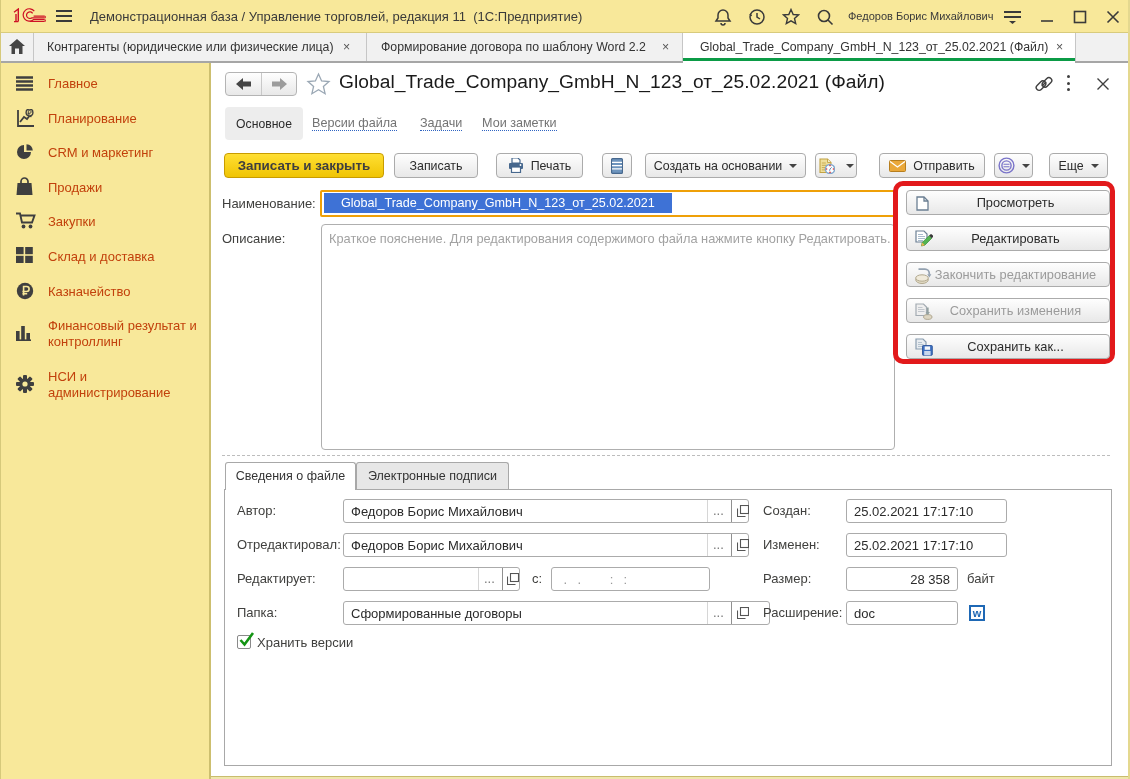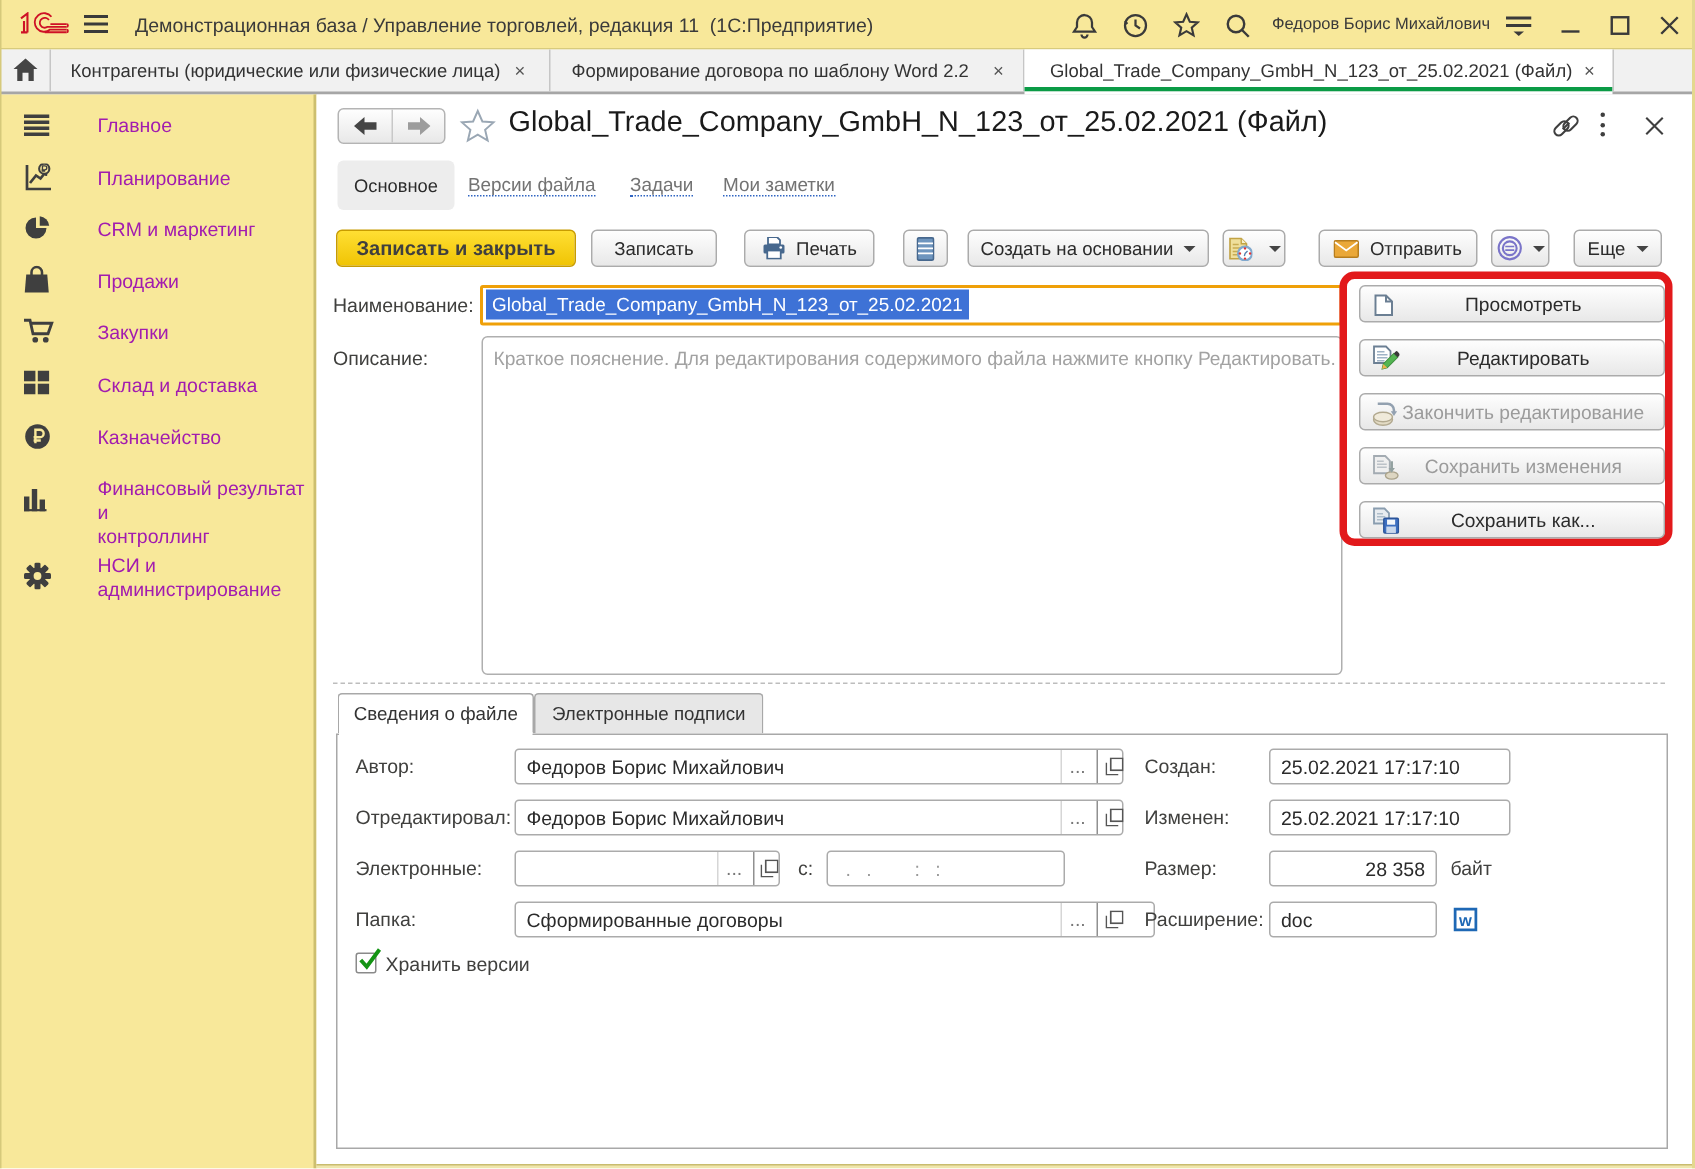--- a/index.html
+++ b/index.html
@@ -14,21 +14,21 @@
 
 #tabbar { left:0; top:33px; width:1130px; height:30px; background:#F1F1F1; border-bottom:2px solid #A6A6A6; }
 .wtab { position:absolute; top:0; height:28px; font-size:12.3px; color:#333; }
 .wtab .lbl { position:absolute; top:7px; }
 .tsep { position:absolute; top:0; width:1px; height:28px; background:#C6C6C6; }
 
 
 #sidebar { left:0; top:63px; width:211px; height:716px; background:#F8E89A; border-right:2px solid #CDBF6F; }
 .mi { position:absolute; left:0; width:100%; }
 .mi svg { position:absolute; left:16px; }
-.mi .t { position:absolute; left:48px; font-size:13px; color:#a21caf; line-height:16px;margin-left:17px; }
+.mi .t { position:absolute; left:48px; font-size:13px; color:#c2410c; line-height:16px; }
 
 
 #main { left:211px; top:63px; width:919px; height:713px; background:#fff; }
 
 
 .btn { position:absolute; height:25px; border:1px solid #ABABAB; border-radius:4px;
   background:linear-gradient(#FEFEFE,#E8E8E8); font-size:12.4px; color:#2b2b2b;
   display:flex; align-items:center; justify-content:center; }
 .ybtn { background:linear-gradient(#FFDF33,#F0C404); border-color:#C89C00; font-weight:bold; font-size:13.4px; color:#3F3F3F; }
 .caret { display:inline-block; width:0; height:0; border-left:4px solid transparent; border-right:4px solid transparent; border-top:4px solid #444; margin-left:7px; }
@@ -276,21 +276,21 @@
         <circle cx="8.5" cy="8.5" r="7.4" fill="none" stroke="#7A74C9" stroke-width="1.4"></circle>
         <circle cx="8.5" cy="8.5" r="4.6" fill="none" stroke="#7A74C9" stroke-width="1.4"></circle>
         <path d="M5.5 7.3 h6 M5.5 9.7 h6" stroke="#7A74C9" stroke-width="1.1"></path>
       </svg>
    <span class="caret"></span>
     </div>
  <div class="btn" style="left:838px;top:90px;width:59px">Еще<span class="caret"></span></div>
 
  <div class="lbl13" style="left:11px;top:133px">Наименование:</div>
  <div style="position:absolute;left:109px;top:127px;width:575px;height:27px;border:2px solid #EFA008;border-radius:2px;background:#fff">
-   <div style="position:absolute;left:2px;top:1px;height:20px;line-height:20px;background:#3E72D6;color:#fff;font-size:12.6px;padding:0 4px;white-space:nowrap">Global_Trade_Company_GmbH_N_123_от_25.02.2021</div>
+   <div style="position:absolute;left:2px;top:1px;height:20px;line-height:20px;background:#3E72D6;color:#fff;font-size:12.6px;padding:0 17px;white-space:nowrap">Global_Trade_Company_GmbH_N_123_от_25.02.2021</div>
  </div>
  <div class="lbl13" style="left:11px;top:168px">Описание:</div>
  <div style="position:absolute;left:110px;top:161px;width:574px;height:226px;border:1px solid #AFAFAF;border-radius:4px;background:#fff">
    <div style="position:absolute;left:7px;top:6px;font-size:13px;color:#A2A2A2;white-space:nowrap;overflow:hidden;width:563px;font-size:12.8px">Краткое пояснение. Для редактирования содержимого файла нажмите кнопку Редактировать.</div>
  </div>
 
  <div style="position:absolute;left:682px;top:118px;width:222px;height:183px;border:5px solid #E2191B;border-radius:10px"></div>
  <div class="btn rstack" style="left:695px;top:163px;width:204px">
    <svg style="position:absolute;left:8px;top:3px" width="18" height="18" viewBox="0 0 18 18">
         <path d="M1 1 h8 l3 3 v8 H1 z" fill="#fff" stroke="#6B7F93" stroke-width="1.2"></path>
@@ -364,21 +364,21 @@
    <svg style="position:absolute;left:393px;top:5px" width="12" height="12" viewBox="0 0 12 12">
         <rect x="3.5" y="0.5" width="8" height="8" fill="none" stroke="#555" stroke-width="1.1"></rect>
         <path d="M0.5 3.5 v8 h8" fill="none" stroke="#555" stroke-width="1.1"></path>
       </svg>
  </div>
  <div class="lbl13" style="left:552px;top:474px">Изменен:</div>
  <div class="fld" style="left:635px;top:470px;width:161px">
       <span class="in">25.02.2021 17:17:10</span>
     </div>
 
- <div class="lbl13" style="left:26px;top:508px">Электронные:</div>
+ <div class="lbl13" style="left:26px;top:508px">Редактирует:</div>
  <div class="fld" style="left:132px;top:504px;width:177px">
    <span style="position:absolute;left:134px;top:0;width:1px;height:22px;background:#D6D6D6"></span>
    <span style="position:absolute;left:140px;top:3px;color:#777">...</span>
    <span style="position:absolute;left:158px;top:0;width:1px;height:22px;background:#909090"></span>
    <svg style="position:absolute;left:163px;top:5px" width="12" height="12" viewBox="0 0 12 12">
         <rect x="3.5" y="0.5" width="8" height="8" fill="none" stroke="#555" stroke-width="1.1"></rect>
         <path d="M0.5 3.5 v8 h8" fill="none" stroke="#555" stroke-width="1.1"></path>
       </svg>
  </div>
  <div class="lbl13" style="left:321px;top:508px">с:</div>

